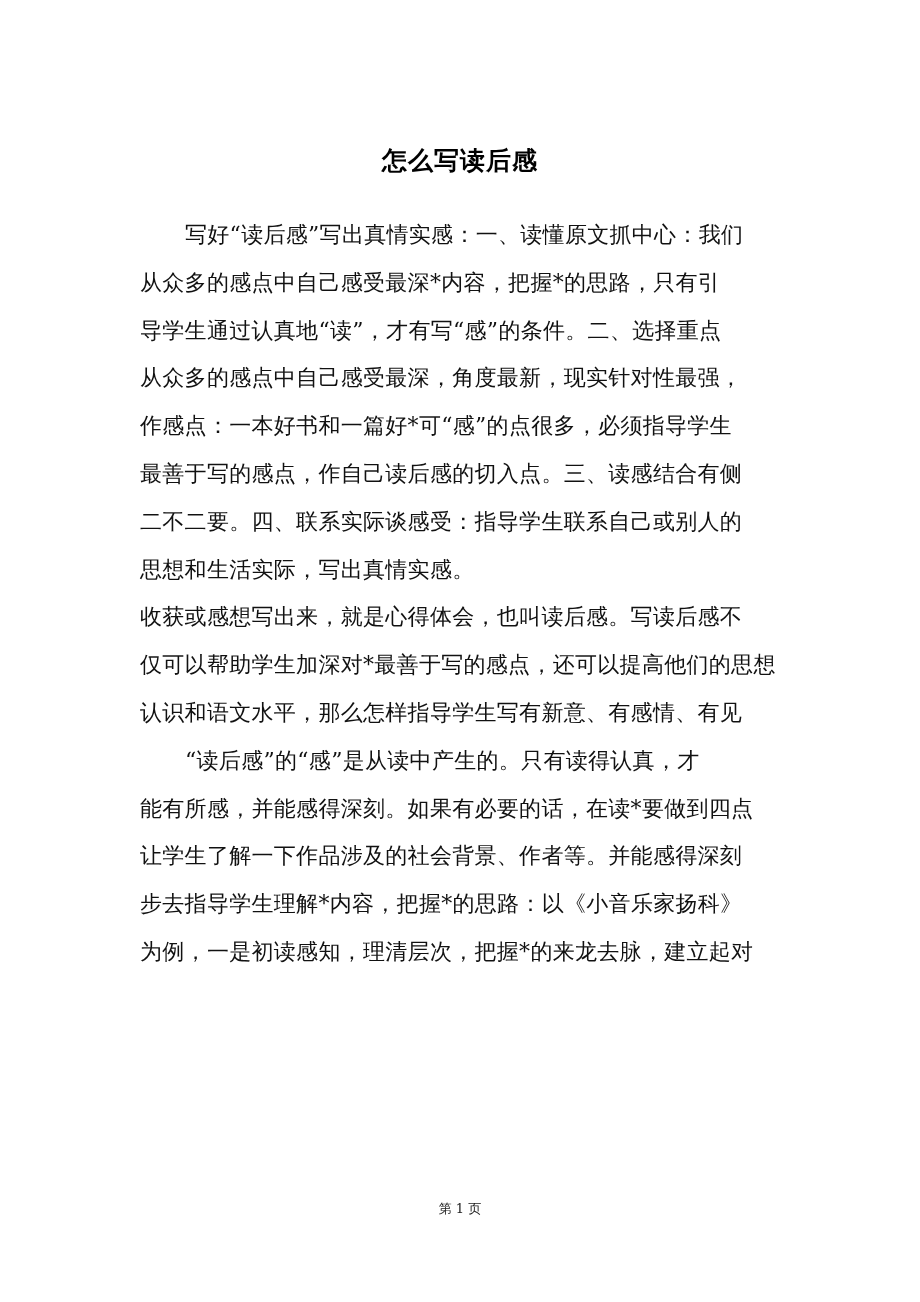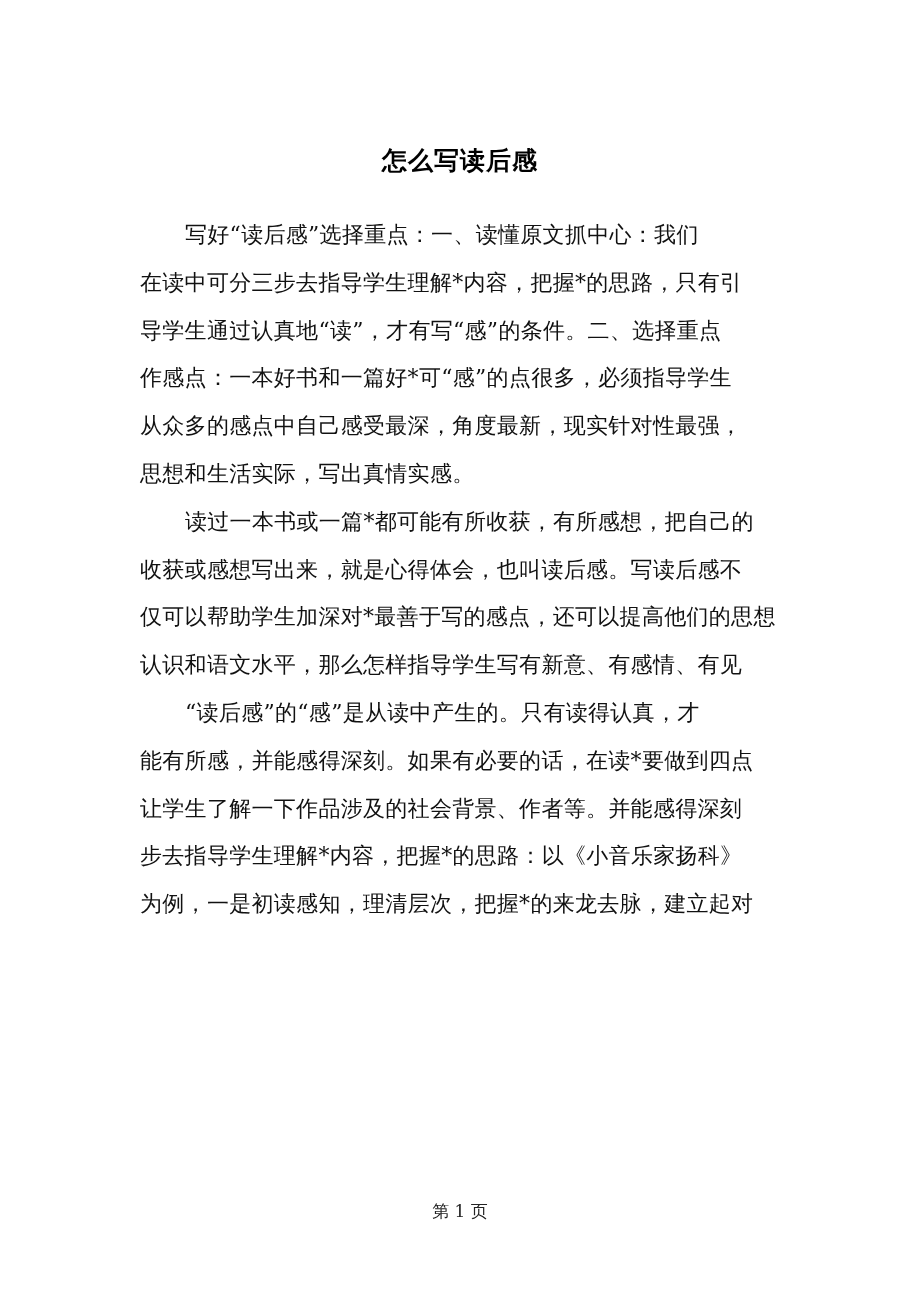--- a/index.html
+++ b/index.html
@@ -7,36 +7,37 @@
            font-family: "DejaVu Serif", "Liberation Serif", serif; color: #111; }
     .page { position: absolute; left: 0; top: 8px; width: 920px; height: 1302px; background: #fff; padding-left: 36px; }
     .title { position: absolute; left: 0; width: 920px; top: 136px; text-align: center;
              font-family: "DejaVu Sans", "Liberation Sans", sans-serif; font-weight: bold;
              font-size: 25px; letter-spacing: 1px; color: #000; }
     .body { position: absolute; left: 140px; top: 203px; width: 640px; }
     .line { height: 47.8px; line-height: 47.8px; font-size: 22px; white-space: nowrap;
             letter-spacing: 0.3px; color: #111; }
     .line.indent { padding-left: 45px; }
     .footer { position: absolute; left: 0; width: 920px; top: 1192px; text-align: center;
-              font-size: 17px; color: #222; }
+              font-size: 13px; color: #222; }
   </style>
 </head>
 <body>
 
 <div class="page">
   <div class="title">怎么写读后感</div>
 
   <div class="body">
-    <div class="line indent">写好“读后感”选择重点：一、读懂原文抓中心：我们</div>
-    <div class="line">在读中可分三步去指导学生理解*内容，把握*的思路，只有引</div>
+    <div class="line indent">写好“读后感”写出真情实感：一、读懂原文抓中心：我们</div>
+    <div class="line">从众多的感点中自己感受最深*内容，把握*的思路，只有引</div>
     <div class="line">导学生通过认真地“读”，才有写“感”的条件。二、选择重点</div>
+    <div class="line">从众多的感点中自己感受最深，角度最新，现实针对性最强，</div>
     <div class="line">作感点：一本好书和一篇好*可“感”的点很多，必须指导学生</div>
-    <div class="line">从众多的感点中自己感受最深，角度最新，现实针对性最强，</div>
+    <div class="line">最善于写的感点，作自己读后感的切入点。三、读感结合有侧</div>
+    <div class="line">二不二要。四、联系实际谈感受：指导学生联系自己或别人的</div>
     <div class="line">思想和生活实际，写出真情实感。</div>
-    <div class="line indent">读过一本书或一篇*都可能有所收获，有所感想，把自己的</div>
     <div class="line">收获或感想写出来，就是心得体会，也叫读后感。写读后感不</div>
     <div class="line">仅可以帮助学生加深对*最善于写的感点，还可以提高他们的思想</div>
     <div class="line">认识和语文水平，那么怎样指导学生写有新意、有感情、有见</div>
     <div class="line indent">“读后感”的“感”是从读中产生的。只有读得认真，才</div>
     <div class="line">能有所感，并能感得深刻。如果有必要的话，在读*要做到四点</div>
     <div class="line">让学生了解一下作品涉及的社会背景、作者等。并能感得深刻</div>
     <div class="line">步去指导学生理解*内容，把握*的思路：以《小音乐家扬科》</div>
     <div class="line">为例，一是初读感知，理清层次，把握*的来龙去脉，建立起对</div>
   </div>
 

